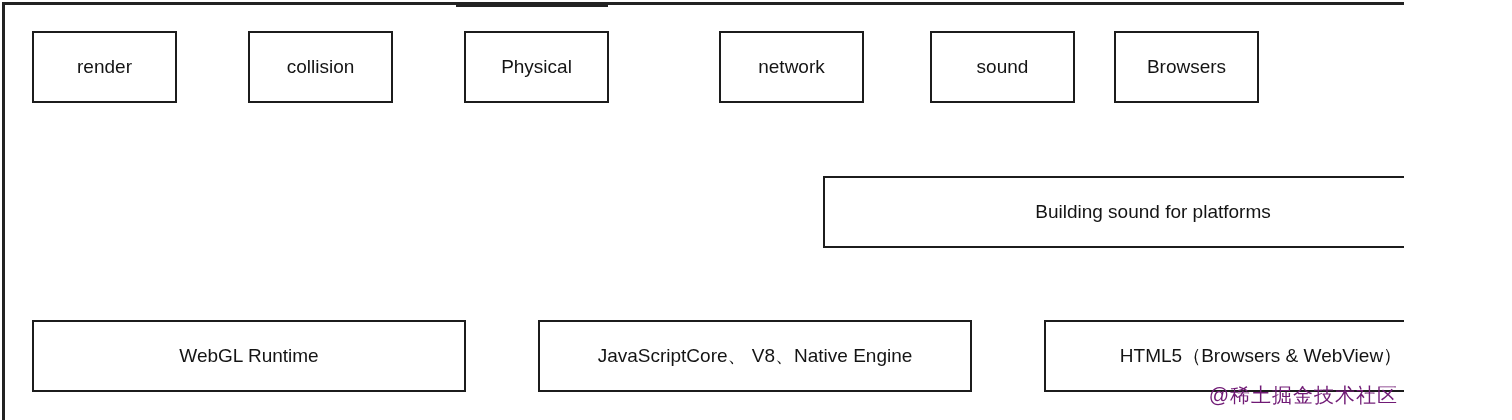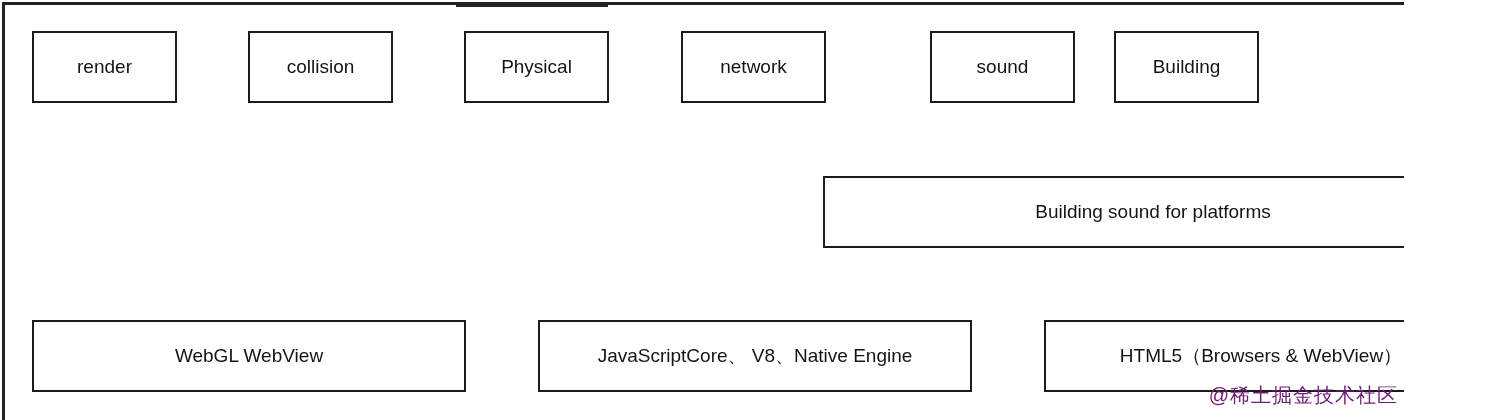--- a/index.html
+++ b/index.html
@@ -61,36 +61,36 @@
 
   <div class="box top-box" style="left:32px">
       <span>render</span>
     </div>
   <div class="box top-box" style="left:464px">
       <span>Physical</span>
     </div>
   <div class="box top-box" style="left:248px">
       <span>collision</span>
     </div>
-  <div class="box top-box" style="left:681px">
+  <div class="box top-box" style="left:719px">
       <span>network</span>
     </div>
   <div class="box top-box" style="left:930px">
       <span>sound</span>
     </div>
   <div class="box top-box" style="left:1114px">
-      <span>Building</span>
+      <span>Browsers</span>
     </div>
 
   <div class="box mid-box" style="left:823px;width:660px">
     <span>Building sound for platforms</span>
   </div>
 
   <div class="box bot-box" style="left:32px">
-      <span>WebGL WebView</span>
+      <span>WebGL Runtime</span>
     </div>
   <div class="box bot-box" style="left:538px">
       <span>JavaScriptCore、 V8、Native Engine</span>
     </div>
   <div class="box bot-box" style="left:1044px">
       <span>HTML5（Browsers &amp; WebView）</span>
     </div>
 
   <div class="watermark">@稀土掘金技术社区</div>
 

